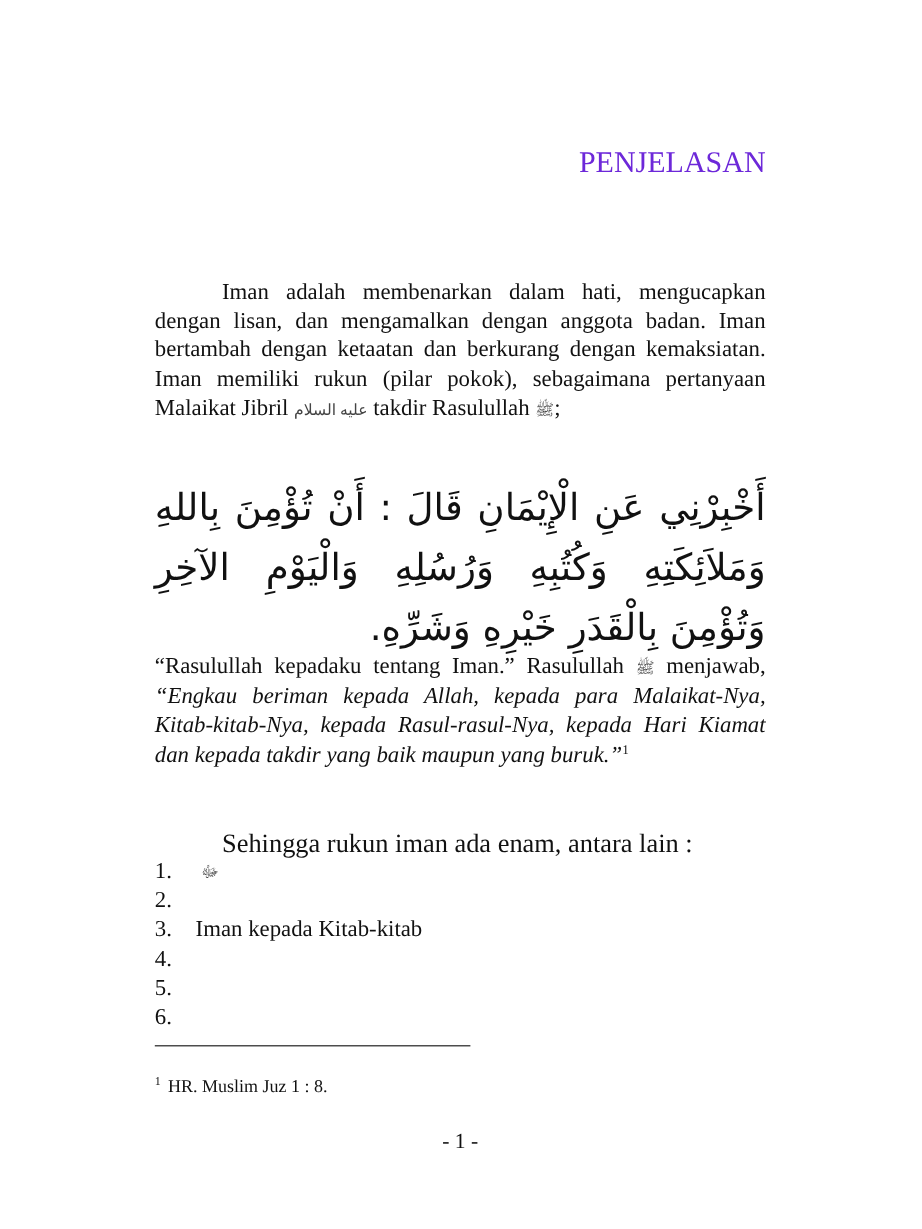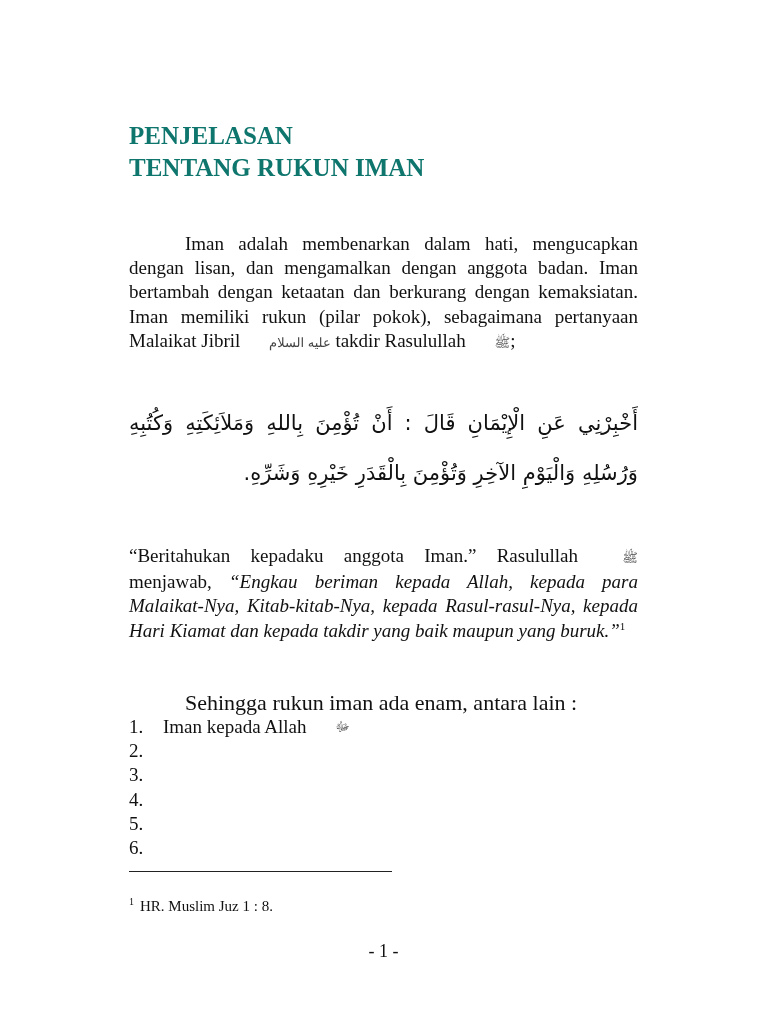--- a/index.html
+++ b/index.html
@@ -1,74 +1,74 @@
 <!DOCTYPE html>
 <html><head>
 <meta charset="utf-8">
 <style>
   html, body { margin: 0; padding: 0; background: #ffffff; }
   body { width: 768px; height: 1024px; position: relative; overflow: hidden;
          font-family: "Liberation Serif", "DejaVu Serif", serif; color: #111; }
   .page { position: absolute; left: 129px; top: 0; width: 509px; }
-  .title { position: absolute; left: 0; width: 509px; top: 120px; text-align: left;
-           font-weight: bold; font-size: 25px; line-height: 32px; color: #0f766e; }
+  .title { position: absolute; left: 0; width: 509px; top: 120px; text-align: right;
+           font-weight: normal; font-size: 25px; line-height: 32px; color: #6d28d9; }
   .para { position: absolute; left: 0; width: 509px; top: 232px; font-size: 19px;
           line-height: 24.2px; text-align: justify; text-align-last: left; }
   .indent { text-indent: 56px; }
-  .honor { font-size: 13px; font-family: Liberation Sans, sans-serif; color: #444; margin-left: 24px; }
+  .honor { font-size: 13px; font-family: Liberation Serif, serif; color: #444; }
   .arabic { position: absolute; left: 0; width: 509px; top: 398px; direction: rtl;
             text-align: justify; text-align-last: right;
-            font-family: "DejaVu Sans", sans-serif; font-size: 21px; line-height: 50px; }
+            font-family: "DejaVu Sans", sans-serif; font-size: 31px; line-height: 50px; }
   .quote { position: absolute; left: 0; width: 509px; top: 544px; font-size: 19px;
            line-height: 24.2px; text-align: justify; text-align-last: left; }
   .quote i { font-style: italic; margin-top: 32px; }
   sup { font-size: 11px; vertical-align: 7px; line-height: 0; }
   .intro { position: absolute; left: 56px; top: 691px; font-size: 22px; line-height: 24px; }
   .list { position: absolute; left: 0; top: 715px; margin: 0; padding: 0; list-style: none; }
   .list li { font-size: 19px; line-height: 24.2px; display: flex; }
   .list .num { width: 34px; }
   .rule { position: absolute; left: 0; top: 871px; width: 263px; height: 1px; background: #222; }
   .footnote { position: absolute; left: 0; top: 896px; font-size: 15px; line-height: 20px; }
   .footnote sup { font-size: 10px; vertical-align: 6px; margin-right: 6px; }
   .pagenum { position: absolute; left: 0; width: 509px; top: 941px; text-align: center; font-size: 18px; }
 </style>
 </head>
 <body>
 
 <div class="page">
 
   <div class="title">
     <div>PENJELASAN</div>
-    <div>TENTANG RUKUN IMAN</div>
   </div>
 
   <div class="para indent"><span>Iman adalah membenarkan dalam hati, mengucapkan dengan lisan, dan mengamalkan dengan anggota badan. Iman bertambah dengan ketaatan dan berkurang dengan kemaksiatan. Iman memiliki rukun (pilar pokok), sebagaimana pertanyaan Malaikat Jibril</span>
 <span class="honor">عليه السلام</span>
 <span>takdir Rasulullah</span>
 <span class="honor">ﷺ</span><span>;</span></div>
 
   <div class="arabic" lang="ar">أَخْبِرْنِي عَنِ الْإِيْمَانِ قَالَ : أَنْ تُؤْمِنَ بِاللهِ وَمَلاَئِكَتِهِ وَكُتُبِهِ وَرُسُلِهِ وَالْيَوْمِ الآخِرِ وَتُؤْمِنَ بِالْقَدَرِ خَيْرِهِ وَشَرِّهِ.</div>
 
-  <div class="quote"><span>“Beritahukan kepadaku anggota Iman.” Rasulullah</span>
+  <div class="quote"><span>“Rasulullah kepadaku tentang Iman.” Rasulullah</span>
 <span class="honor">ﷺ</span>
 <span>menjawab,</span>
 <i>“Engkau beriman kepada Allah, kepada para Malaikat-Nya, Kitab-kitab-Nya, kepada Rasul-rasul-Nya, kepada Hari Kiamat dan kepada takdir yang baik maupun yang buruk.”</i><sup>1</sup></div>
 
   <div class="intro">Sehingga rukun iman ada enam, antara lain :</div>
 
   <ol class="list">
     <li>
       <span class="num">1.</span>
-      <span>Iman kepada Allah</span>&nbsp;<span class="honor">ﷻ</span>
+      &nbsp;<span class="honor">ﷻ</span>
     </li>
     <li>
       <span class="num">2.</span>
     </li>
     <li>
       <span class="num">3.</span>
+      <span>Iman kepada Kitab-kitab</span>
     </li>
     <li>
       <span class="num">4.</span>
     </li>
     <li>
       <span class="num">5.</span>
     </li>
     <li>
       <span class="num">6.</span>
     </li>

